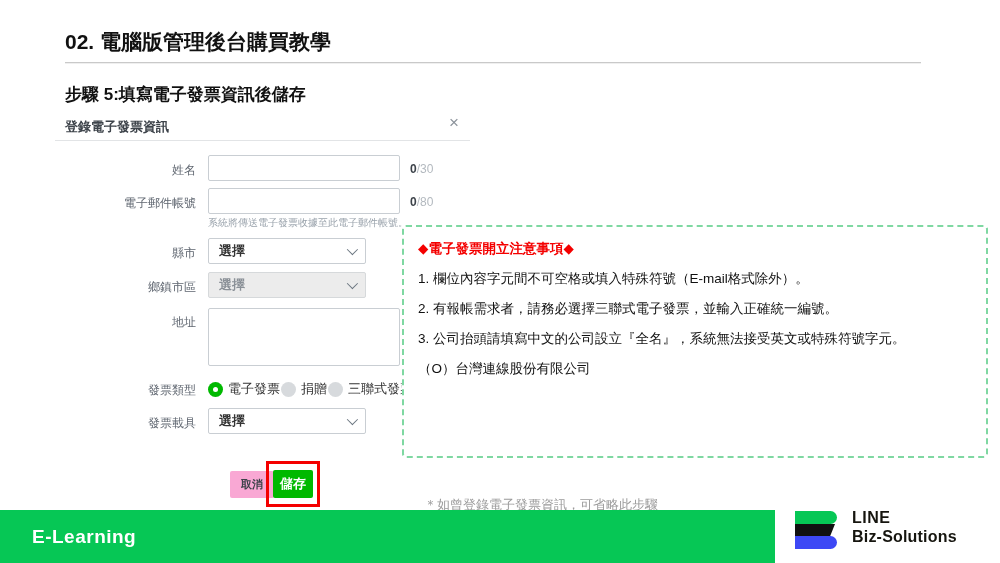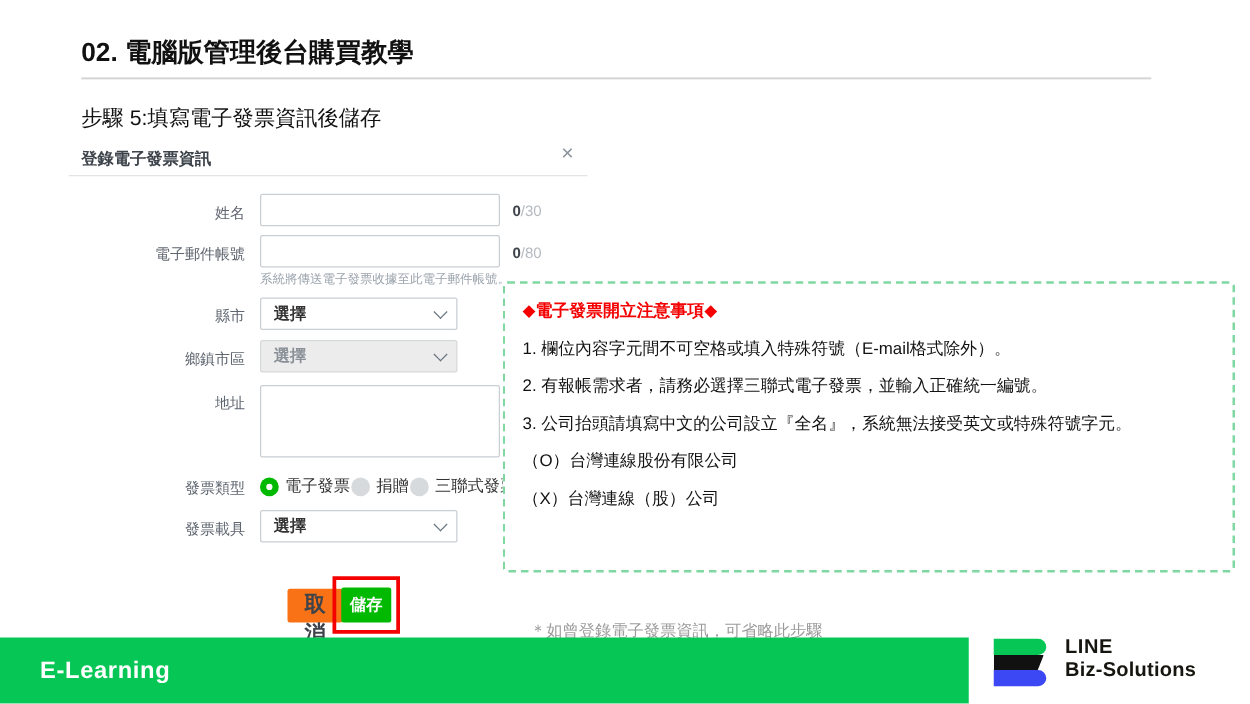--- a/index.html
+++ b/index.html
@@ -3,21 +3,21 @@
 <meta charset="utf-8">
 <style>
   html,body{margin:0;padding:0;background:#fff;}
   .stage{
     position:relative;width:1000px;height:563px;background:#fff;overflow:hidden;
     font-family:"Liberation Sans","DejaVu Sans",sans-serif;color:#1a1a1a;
   }
   
   .page-title{position:absolute;left:65px;top:28px;margin:0;font-size:21px;font-weight:bold;color:#111;}
   .title-rule{position:absolute;left:65px;top:62px;width:856px;height:1px;background:#c9c9c9;box-shadow:0 1px 0 #efefef;}
-  .step-subtitle{position:absolute;left:65px;top:83px;margin:0;font-size:17px;font-weight:normal;color:#111;}
+  .step-subtitle{position:absolute;left:65px;top:83px;margin:0;font-size:17px;font-weight:bold;color:#111;}
 
   
   .dlg-title{position:absolute;left:65px;top:118px;font-size:13px;font-weight:600;color:#3d434a;}
   .dlg-close{position:absolute;left:449px;top:114px;font-size:17px;color:#8d949c;cursor:pointer;line-height:1;}
   .dlg-rule{position:absolute;left:55px;top:140px;width:415px;height:1px;background:#e2e4e6;}
 
   
   .flabel{position:absolute;left:46px;width:150px;text-align:right;font-size:12px;color:#5f6670;}
   .tinput{position:absolute;left:208px;width:192px;height:26px;border:1px solid #c9ced3;border-radius:2px;background:#fff;box-sizing:border-box;font-size:13px;padding:0 8px;color:#333;}
   .tarea{position:absolute;left:208px;width:192px;height:58px;border:1px solid #c9ced3;border-radius:2px;background:#fff;box-sizing:border-box;resize:none;font-size:13px;padding:4px 8px;color:#333;font-family:inherit;}
@@ -28,21 +28,21 @@
   .sel{position:absolute;left:208px;width:158px;height:26px;border:1px solid #c9ced3;border-radius:2px;background:#fff;box-sizing:border-box;display:flex;align-items:center;padding:0 10px;font-size:13px;color:#333;font-weight:600;cursor:pointer;}
   .sel .chev{margin-left:auto;width:7px;height:7px;border-right:1.5px solid #6b7680;border-bottom:1.5px solid #6b7680;transform:rotate(45deg) translateY(-2px);}
   .sel.disabled{background:#ececec;border-color:#d6d9db;color:#8a9097;cursor:default;}
 
   .radios{position:absolute;left:208px;top:380px;display:flex;align-items:center;gap:1px;font-size:13px;color:#333;}
   .radio-opt{display:flex;align-items:center;gap:5px;cursor:pointer;}
   .rdot{width:15px;height:15px;border-radius:50%;background:#d7dadd;position:relative;}
   .rdot.on{background:#00b900;}
   .rdot.on::after{content:"";position:absolute;left:5px;top:5px;width:5px;height:5px;border-radius:50%;background:#fff;}
 
-  .btn-cancel{position:absolute;left:230px;top:471px;width:44px;height:27px;background:#f97316;border:none;border-radius:2px;font-size:17px;font-weight:bold;color:#3d434a;cursor:pointer;font-family:inherit;}
+  .btn-cancel{position:absolute;left:230px;top:471px;width:44px;height:27px;background:#f9a8d4;border:none;border-radius:2px;font-size:11px;font-weight:bold;color:#3d434a;cursor:pointer;font-family:inherit;}
   .save-hilite{position:absolute;left:266px;top:461px;width:54px;height:46px;border:3px solid #f40000;box-sizing:border-box;display:flex;align-items:center;justify-content:center;}
   .btn-save{width:40px;height:28px;background:#00b900;border:none;border-radius:2px;font-size:13px;font-weight:bold;color:#fff;cursor:pointer;font-family:inherit;}
 
   .footnote{position:absolute;left:424px;top:496px;font-size:13px;color:#9b9b9b;}
 
   
   .notice{position:absolute;left:402px;top:225px;width:586px;height:233px;border:2px dashed #7fd8a2;border-radius:4px;box-sizing:border-box;background:#fff;}
   .notice-body{position:absolute;left:14px;top:7px;right:8px;}
   .notice-body .line{line-height:30px;font-size:13.5px;color:#111;white-space:nowrap;}
   .notice-body .line.head{color:#f40000;font-weight:bold;}
@@ -125,21 +125,20 @@
 
   <span class="footnote">＊如曾登錄電子發票資訊，可省略此步驟</span>
 
   <div class="notice">
     <div class="notice-body">
       <div class="line head">◆電子發票開立注意事項◆</div>
       <div class="line">1. 欄位內容字元間不可空格或填入特殊符號（E-mail格式除外）。</div>
       <div class="line">2. 有報帳需求者，請務必選擇三聯式電子發票，並輸入正確統一編號。</div>
       <div class="line">3. 公司抬頭請填寫中文的公司設立『全名』，系統無法接受英文或特殊符號字元。</div>
       <div class="line">（O）台灣連線股份有限公司</div>
-      <div class="line">（X）台灣連線（股）公司</div>
     </div>
   </div>
 
   <div class="foot-bar">
     <span class="foot-brand">E-Learning</span>
   </div>
   <div class="logo">
     <div class="bar g"></div>
     <div class="bar k"></div>
     <div class="bar b"></div>

